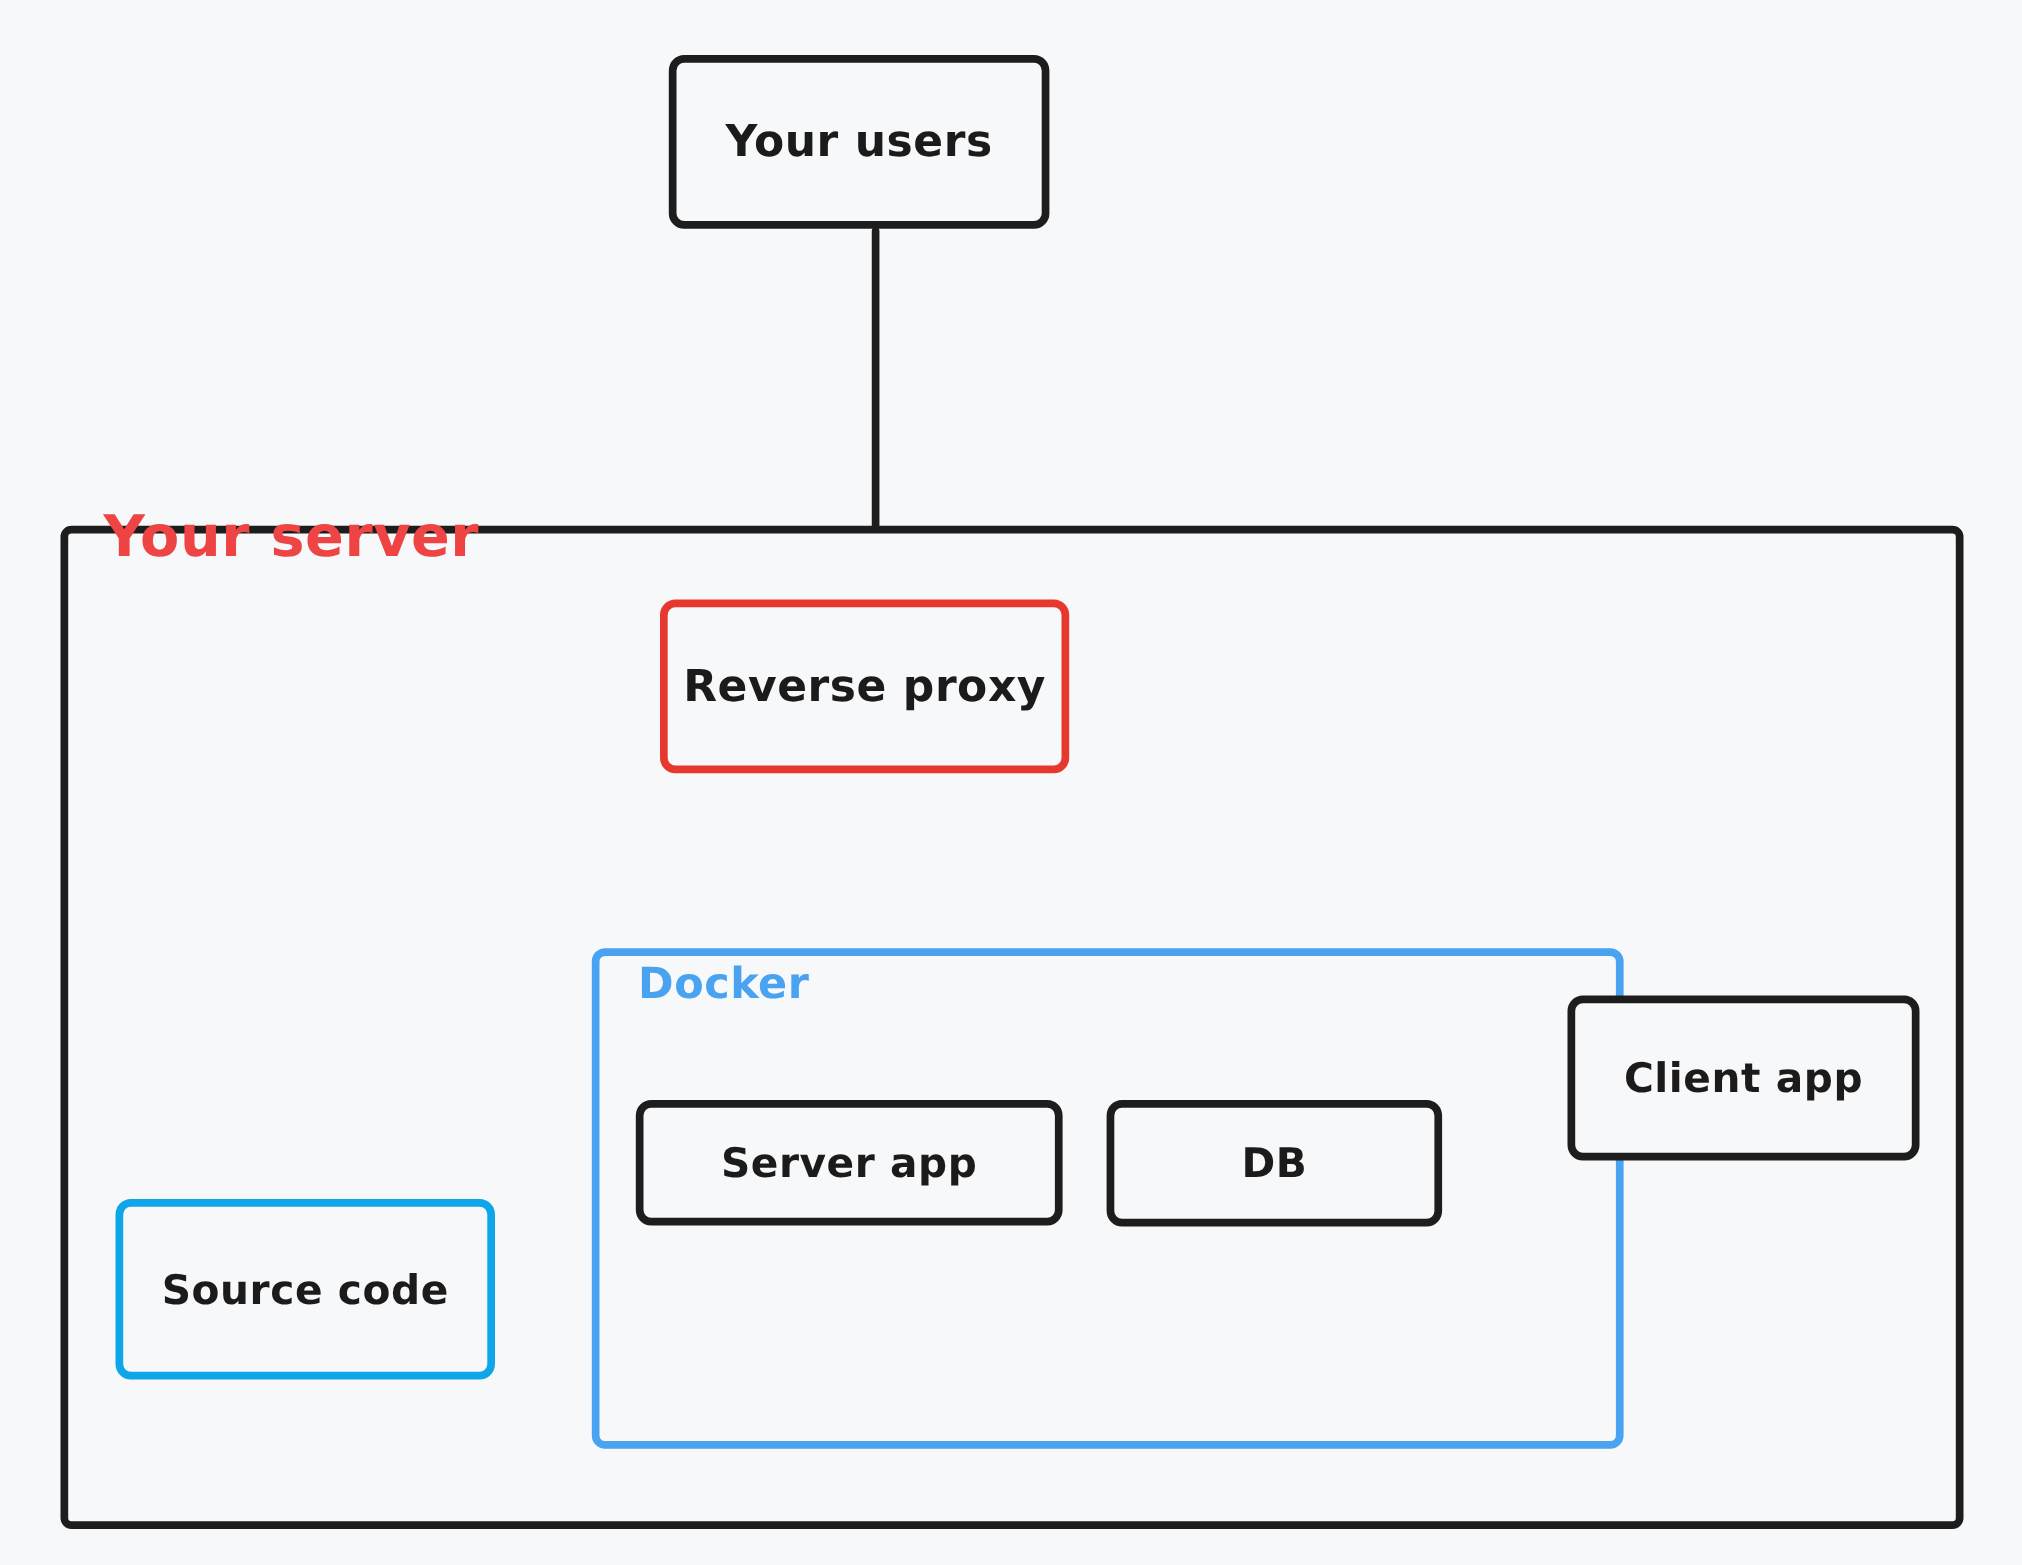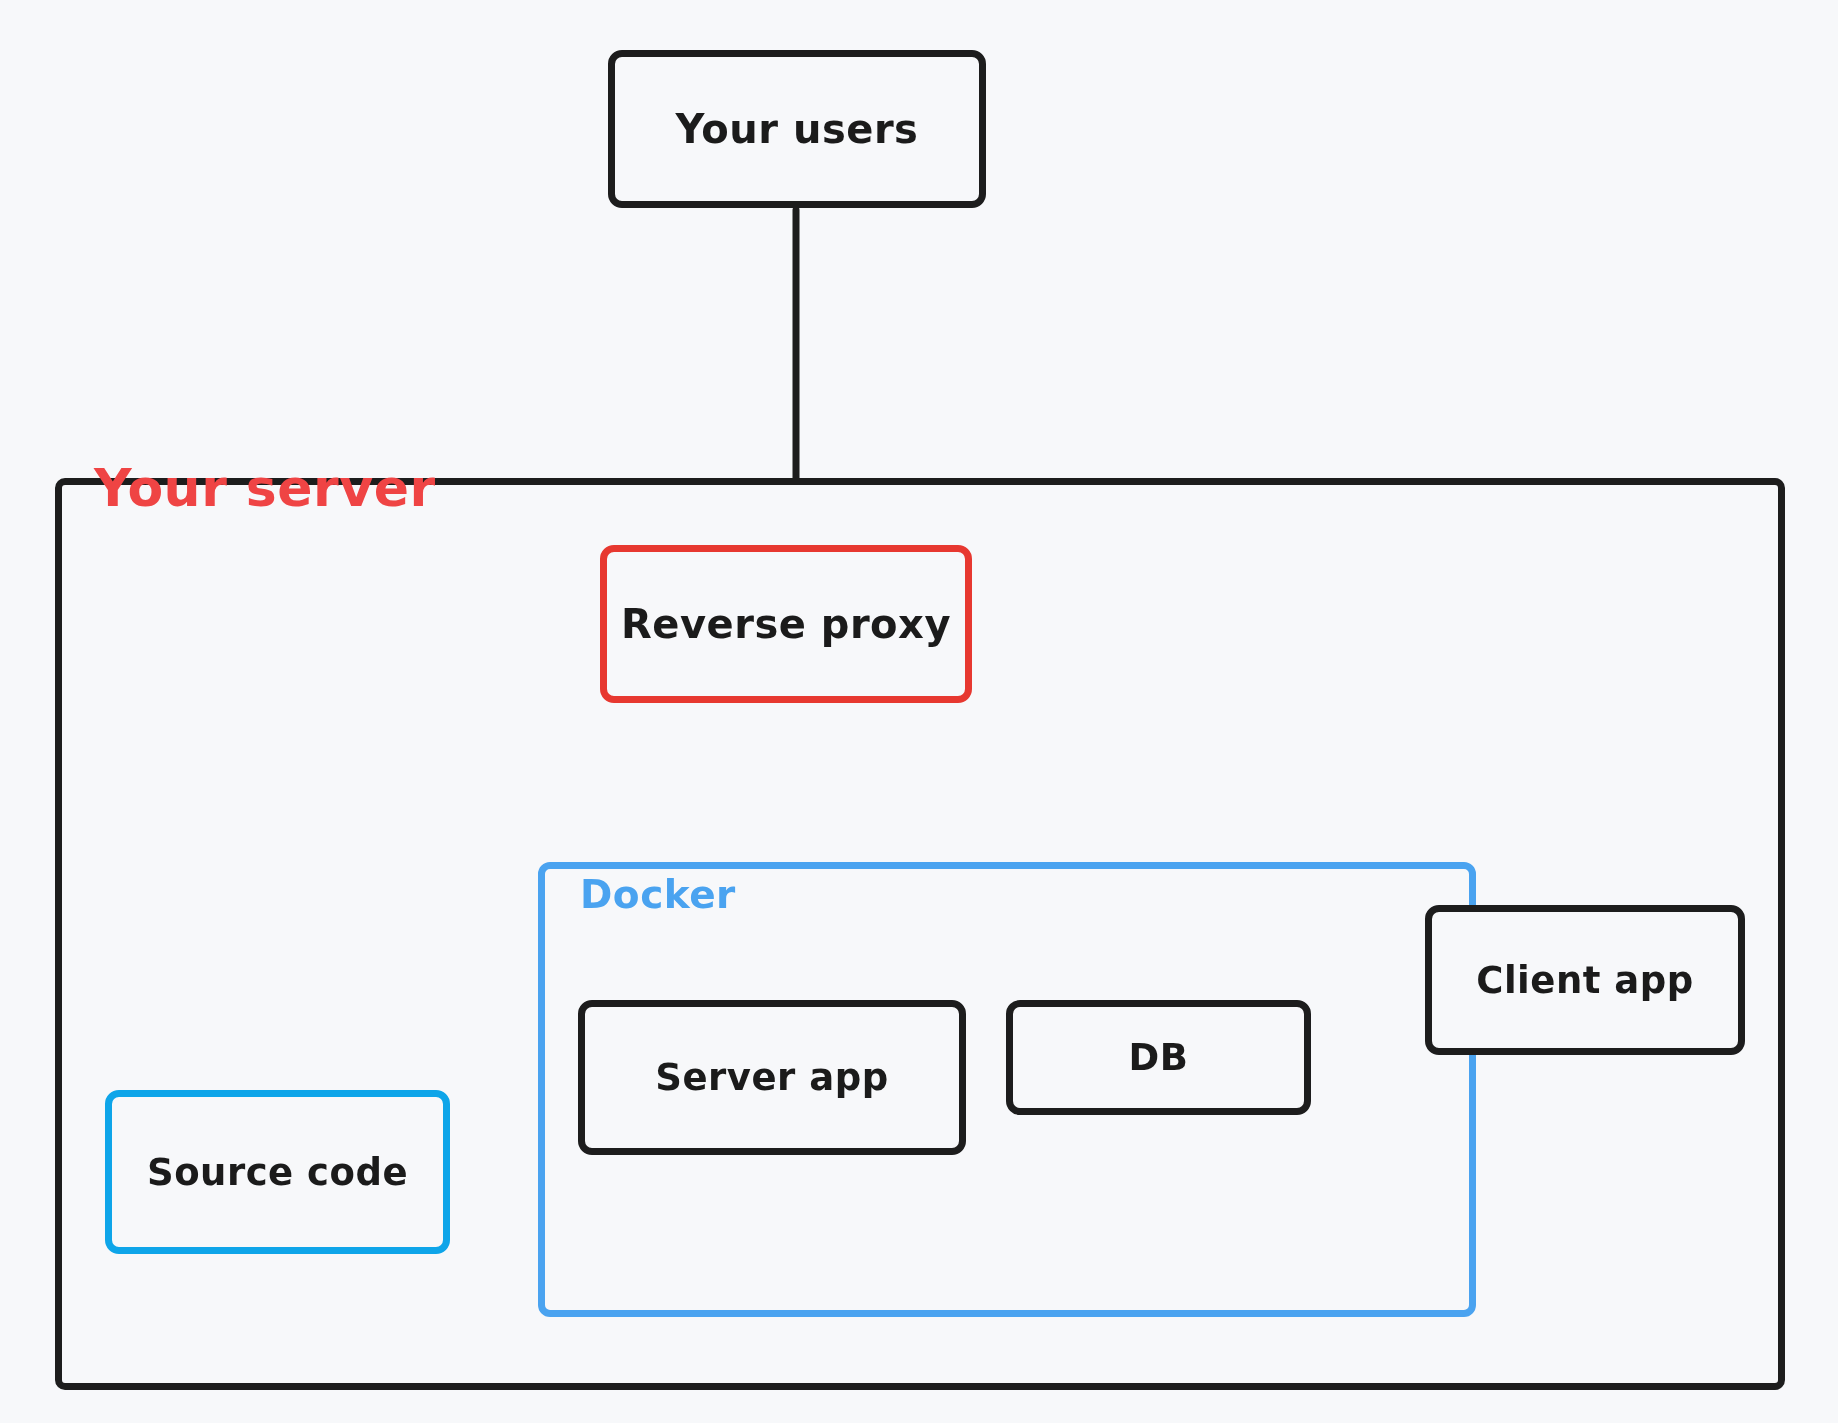--- a/index.html
+++ b/index.html
@@ -32,21 +32,21 @@
     border-radius: 14px;
     text-align: center;
   }
   .node .label {
     font-weight: 700;
     letter-spacing: 0.5px;
     color: #1b1b1b;
   }
   
   #node-users {
-    left: 608px; top: 50px; width: 378px; height: 158px;
+    left: 608px; top: 50px; width: 346px; height: 158px;
     border: 7px solid #1d1d1d;
     z-index: 3;
   }
   #node-users .label { font-size: 40px; }
 
   #node-server {
     left: 55px; top: 478px; width: 1730px; height: 912px;
     border: 7px solid #1d1d1d;
     border-radius: 10px;
     display: block;
@@ -78,21 +78,21 @@
   #label-docker {
     position: absolute;
     left: 580px; top: 872px;
     font-size: 39px; font-weight: 700;
     color: #4aa3f0;
     letter-spacing: 0.5px;
     z-index: 4;
   }
 
   #node-serverapp {
-    left: 578px; top: 1000px; width: 388px; height: 155px;
+    left: 578px; top: 1000px; width: 388px; height: 114px;
     border: 7px solid #1d1d1d;
     z-index: 3;
   }
   #node-serverapp .label { font-size: 37px; }
 
   #node-db {
     left: 1006px; top: 1000px; width: 305px; height: 115px;
     border: 7px solid #1d1d1d;
     z-index: 3;
   }

